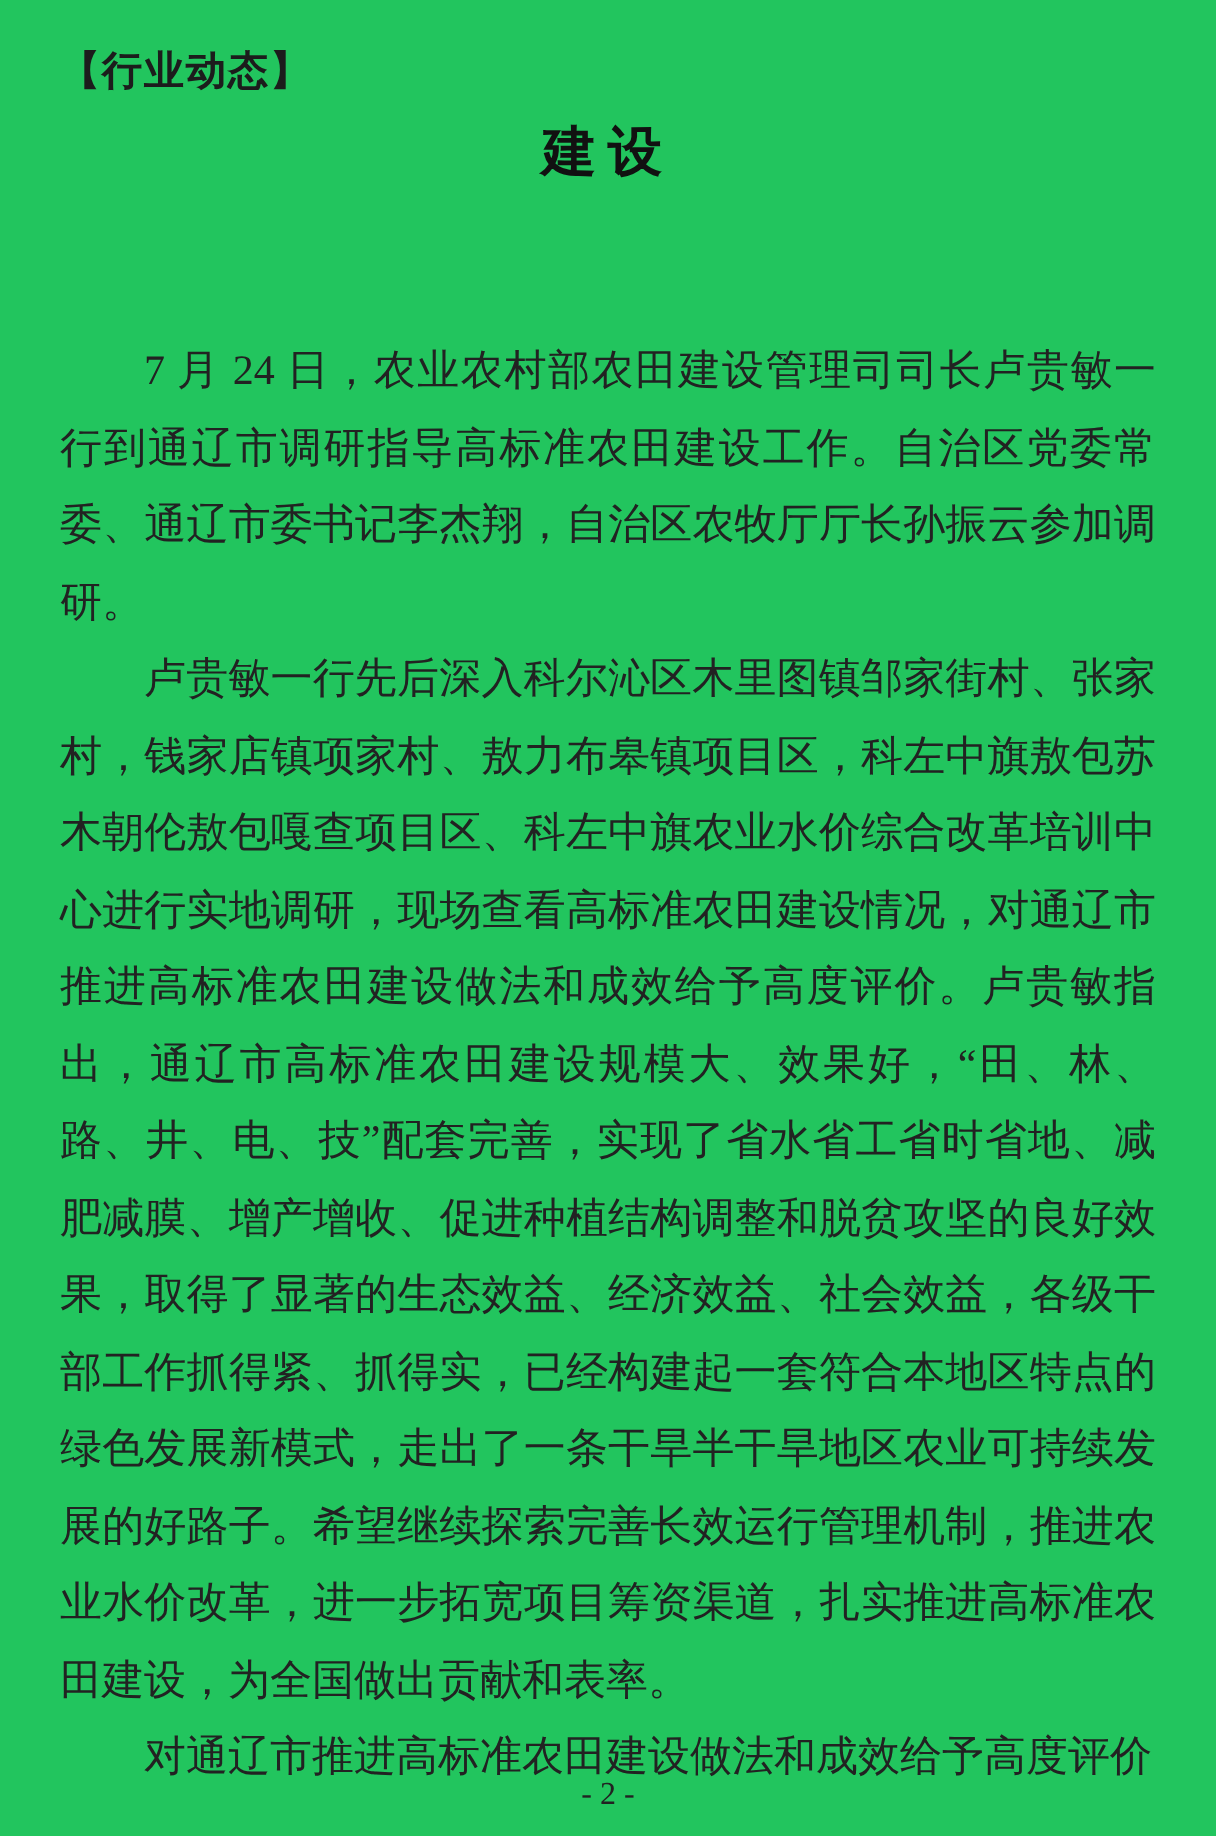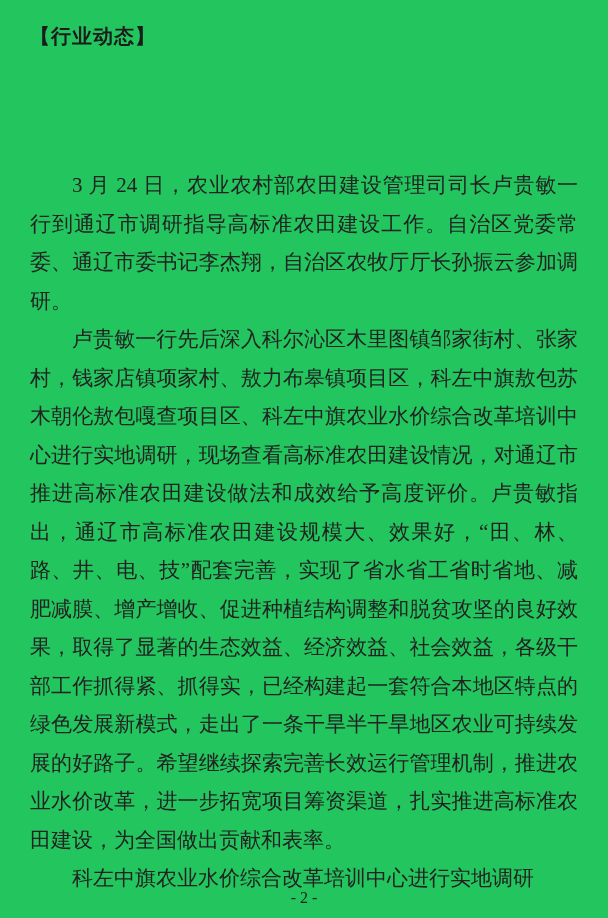--- a/index.html
+++ b/index.html
@@ -77,25 +77,26 @@
   }
 </style>
 </head>
 <body>
 
 <div class="page">
 
   <div class="section-label">【行业动态】</div>
 
   <h1 class="title">
+    <span class="title-line second">建设</span>
   </h1>
 
   <div class="body-text">
-    <p>3 月 24 日，农业农村部农田建设管理司司长卢贵敏一行到通辽市调研指导高标准农田建设工作。自治区党委常委、通辽市委书记李杰翔，自治区农牧厅厅长孙振云参加调研。</p>
+    <p>7 月 24 日，农业农村部农田建设管理司司长卢贵敏一行到通辽市调研指导高标准农田建设工作。自治区党委常委、通辽市委书记李杰翔，自治区农牧厅厅长孙振云参加调研。</p>
     <p>卢贵敏一行先后深入科尔沁区木里图镇邹家街村、张家村，钱家店镇项家村、敖力布皋镇项目区，科左中旗敖包苏木朝伦敖包嘎查项目区、科左中旗农业水价综合改革培训中心进行实地调研，现场查看高标准农田建设情况，对通辽市推进高标准农田建设做法和成效给予高度评价。卢贵敏指出，通辽市高标准农田建设规模大、效果好，“田、林、路、井、电、技”配套完善，实现了省水省工省时省地、减肥减膜、增产增收、促进种植结构调整和脱贫攻坚的良好效果，取得了显著的生态效益、经济效益、社会效益，各级干部工作抓得紧、抓得实，已经构建起一套符合本地区特点的绿色发展新模式，走出了一条干旱半干旱地区农业可持续发展的好路子。希望继续探索完善长效运行管理机制，推进农业水价改革，进一步拓宽项目筹资渠道，扎实推进高标准农田建设，为全国做出贡献和表率。</p>
-    <p>科左中旗农业水价综合改革培训中心进行实地调研</p>
+    <p>对通辽市推进高标准农田建设做法和成效给予高度评价</p>
   </div>
 
   <div class="footer">
     <span>- 2 -</span>
   </div>
 
 </div>
 
 </body></html>

